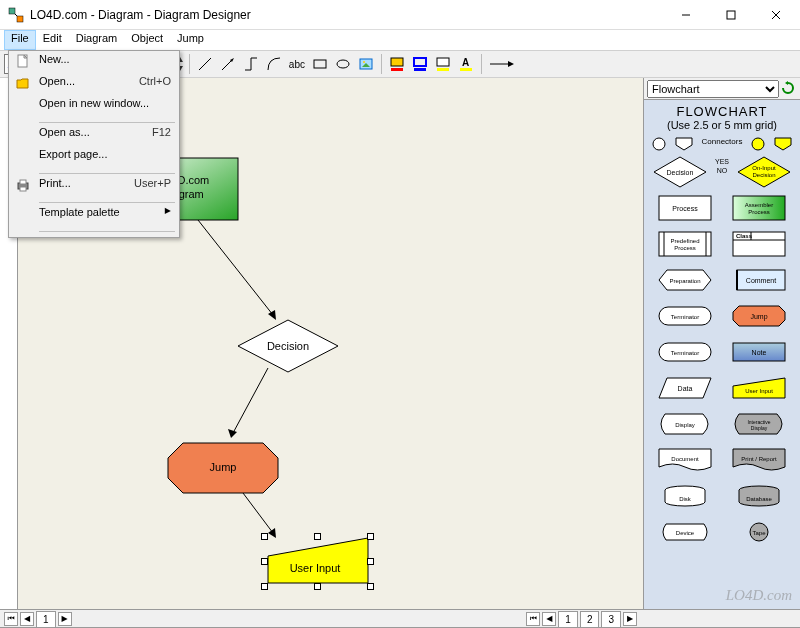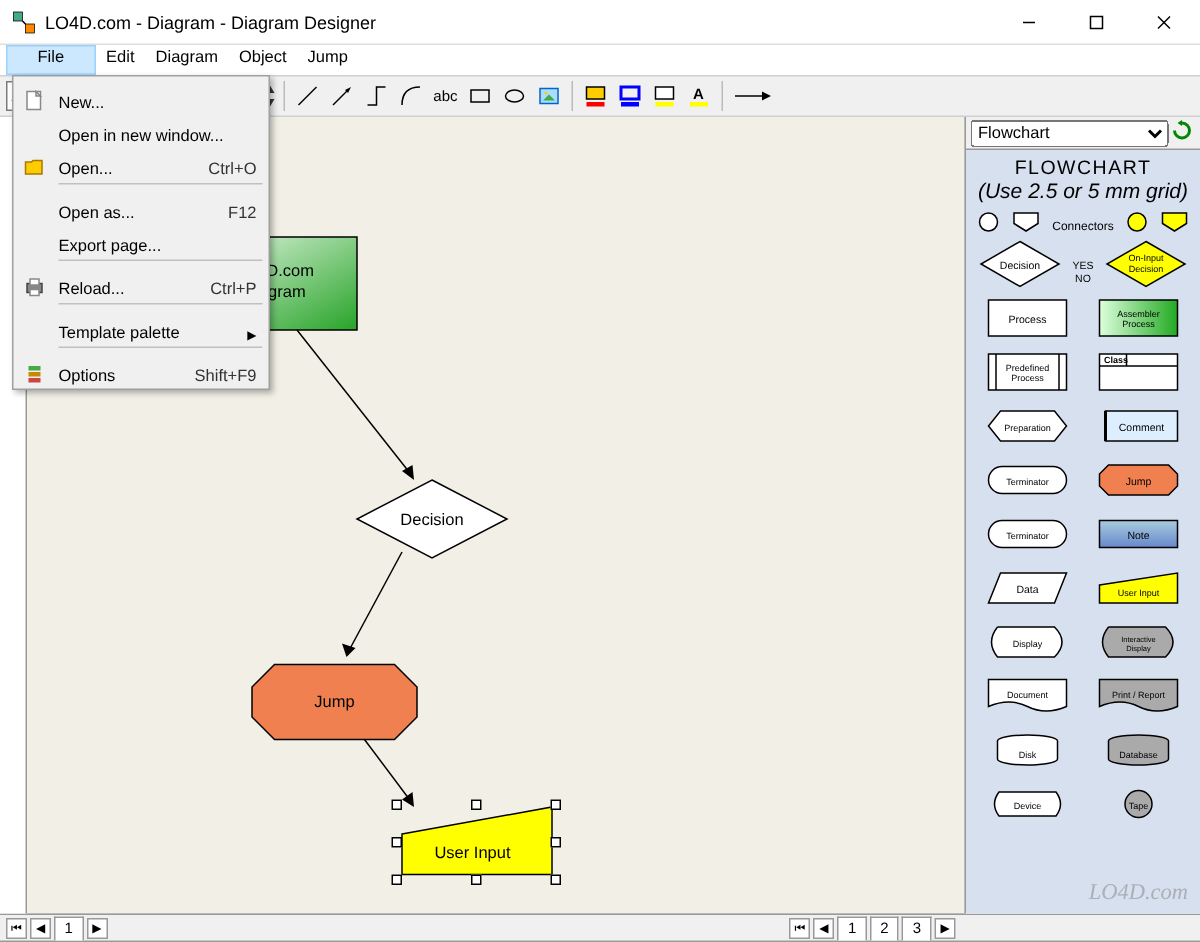--- a/index.html
+++ b/index.html
@@ -8,51 +8,51 @@
 
 .titlebar { height: 30px; background: #fff; display: flex; align-items: center; padding: 0 2px; border-bottom: 1px solid #ddd; }
 .titlebar .appicon { width: 16px; height: 16px; margin: 0 6px; }
 .titlebar .title { font-size: 12px; color: #000; flex: none; text-align: right; }
 .titlebar .spacer { flex: 1; }
 .titlebar .winbtn { width: 45px; height: 28px; display: flex; align-items: center; justify-content: center; font-size: 10px; }
 
 
 .menubar { height: 20px; background: #fff; display: flex; padding: 0 4px; font-size: 11px; }
 .menubar .menu { padding: 2px 7px; cursor: default; }
-.menubar .menu.active { background: #cce8ff; border: 1px solid #99d1ff; padding: 1px 20px; }
+.menubar .menu.active { background: #cce8ff; border: 1px solid #99d1ff; padding: 1px 6px; }
 
 
 .toolbar { height: 28px; background: #f0f0f0; border-top: 1px solid #d0d0d0; border-bottom: 1px solid #d0d0d0; display: flex; align-items: center; padding: 0 4px; gap: 1px; font-size: 11px; }
 .toolbar .zoom { width: 55px; height: 20px; border: 1px solid #7a7a7a; font-size: 11px; padding: 0 2px; background: #fff; color: #0000ff; }
 .toolbar .spin { width: 36px; height: 20px; border: 1px solid #7a7a7a; font-size: 11px; padding: 0 2px; background: #fff; }
 .toolbar .sep { width: 1px; height: 20px; background: #bbb; margin: 0 3px; }
 .toolbar .tbtn { width: 22px; height: 22px; display: flex; align-items: center; justify-content: center; border: 1px solid transparent; }
 
 
 .main { display: flex; height: 531px; }
 .rulerV { width: 18px; background: #fff; border-right: 1px solid #999; }
 .canvasWrap { flex: 1; position: relative; background: #888; overflow: hidden; }
 .canvas { position: absolute; top: 0; left: 0; right: 0; bottom: 0; background: #f2f0e6; }
 
 
 .dropdown { position: absolute; top: 50px; left: 8px; width: 172px; background: #f0f0f0; border: 1px solid #a0a0a0; box-shadow: 2px 2px 4px rgba(0,0,0,0.3); z-index: 100; padding: 2px; }
-.dropdown .item { height: 22px; display: flex; align-items: flex-end; padding: 0 6px 0 28px; font-size: 11px; position: relative; }
+.dropdown .item { height: 22px; display: flex; align-items: flex-start; padding: 0 6px 0 28px; font-size: 11px; position: relative; }
 .dropdown .item .shortcut { margin-left: auto; color: #333; }
 .dropdown .item .arrow { margin-left: auto; font-size: 8px; }
 .dropdown .sep { height: 1px; background: #c0c0c0; margin: 3px 2px 3px 28px; }
 .dropdown .micon { position: absolute; left: 4px; width: 16px; height: 16px; display: flex; align-items: center; justify-content: center; }
 
 
 .palette { width: 157px; background: #fff; border-left: 1px solid #999; display: flex; flex-direction: column; }
 .palette .phead { height: 22px; background: #f0f0f0; border-bottom: 1px solid #999; display: flex; align-items: center; padding: 0 3px; font-size: 11px; }
 .palette .phead select { flex: 1; font-size: 11px; height: 18px; }
 .palette .pbody { flex: 1; background: #d6e0ee; overflow-y: auto; padding: 4px; text-align: center; font-size: 9px; position: relative; }
 .palette .ptitle { font-size: 13px; font-weight: normal; letter-spacing: 1px; }
-.palette .psub { font-style: italic; font-size: 14px; margin-bottom: 6px; }
-.palette .prow { display: flex; justify-content: space-around; margin-bottom: 6px; align-items: flex-end; }
+.palette .psub { font-size: 11px; margin-bottom: 6px; }
+.palette .prow { display: flex; justify-content: space-around; margin-bottom: 6px; align-items: flex-start; }
 .palette .pshape { width: 60px; height: 30px; display: flex; align-items: center; justify-content: center; font-size: 8px; text-align: center; line-height: 1.1; }
 
 
 .tabsrow { height: 18px; background: #f0f0f0; border-top: 1px solid #999; display: flex; align-items: center; font-size: 10px; padding: 0 4px; gap: 2px; }
 .tabsrow .tabbtn { width: 14px; height: 14px; border: 1px solid #999; background: #fff; display: flex; align-items: center; justify-content: center; font-size: 8px; }
 .tabsrow .tab { border: 1px solid #999; border-bottom: none; background: #fff; padding: 0 6px; height: 16px; display: flex; align-items: center; }
 .statusbar { height: 20px; background: #f0f0f0; border-top: 1px solid #999; display: flex; align-items: center; font-size: 11px; padding: 0 6px; }
 
 
 .selhandle { position: absolute; width: 7px; height: 7px; border: 1px solid #000; background: #fff; }
@@ -482,63 +482,52 @@
   <div class="item">
     <span class="micon">
         <svg width="14" height="14">
           <rect x="2" y="1" width="9" height="12" fill="#fff" stroke="#888"></rect>
           <polygon points="8,1 11,4 8,4" fill="#ddd" stroke="#888"></polygon>
         </svg>
       </span>
     <span>New...</span>
   </div>
   <div class="item">
-      <span>Open in new window...</span>
-    </div>
-  <div class="item">
     <span class="micon">
         <svg width="14" height="14">
           <path d="M1 4 L5 4 L6 3 L12 3 L12 12 L1 12 Z" fill="#fc0" stroke="#a70"></path>
         </svg>
       </span>
     <span>Open...</span>
       <span class="shortcut">Ctrl+O</span>
   </div>
+  <div class="item">
+      <span>Open in new window...</span>
+    </div>
   <div class="sep"></div>
   <div class="item">
       <span>Open as...</span>
       <span class="shortcut">F12</span>
     </div>
   <div class="item">
       <span>Export page...</span>
     </div>
   <div class="sep"></div>
   <div class="item">
     <span class="micon">
         <svg width="14" height="14">
           <rect x="2" y="5" width="10" height="6" fill="#888" stroke="#444"></rect>
           <rect x="4" y="2" width="6" height="4" fill="#fff" stroke="#888"></rect>
           <rect x="4" y="9" width="6" height="4" fill="#fff" stroke="#888"></rect>
         </svg>
       </span>
-    <span>Reload...</span>
-      <span class="shortcut">Ctrl+P</span>
+    <span>Print...</span>
+      <span class="shortcut">User+P</span>
   </div>
   <div class="sep"></div>
   <div class="item">
       <span>Template palette</span>
       <span class="arrow">▶</span>
     </div>
   <div class="sep"></div>
-  <div class="item">
-    <span class="micon">
-        <svg width="14" height="14">
-          <rect x="3" y="2" width="8" height="3" fill="#4a4"></rect>
-          <rect x="3" y="6" width="8" height="3" fill="#c80"></rect>
-          <rect x="3" y="10" width="8" height="3" fill="#c44"></rect>
-        </svg>
-      </span>
-    <span>Options</span>
-      <span class="shortcut">Shift+F9</span>
-  </div>
 </div>
 
 <div class="watermark">LO4D.com</div>
 
 </body></html>

